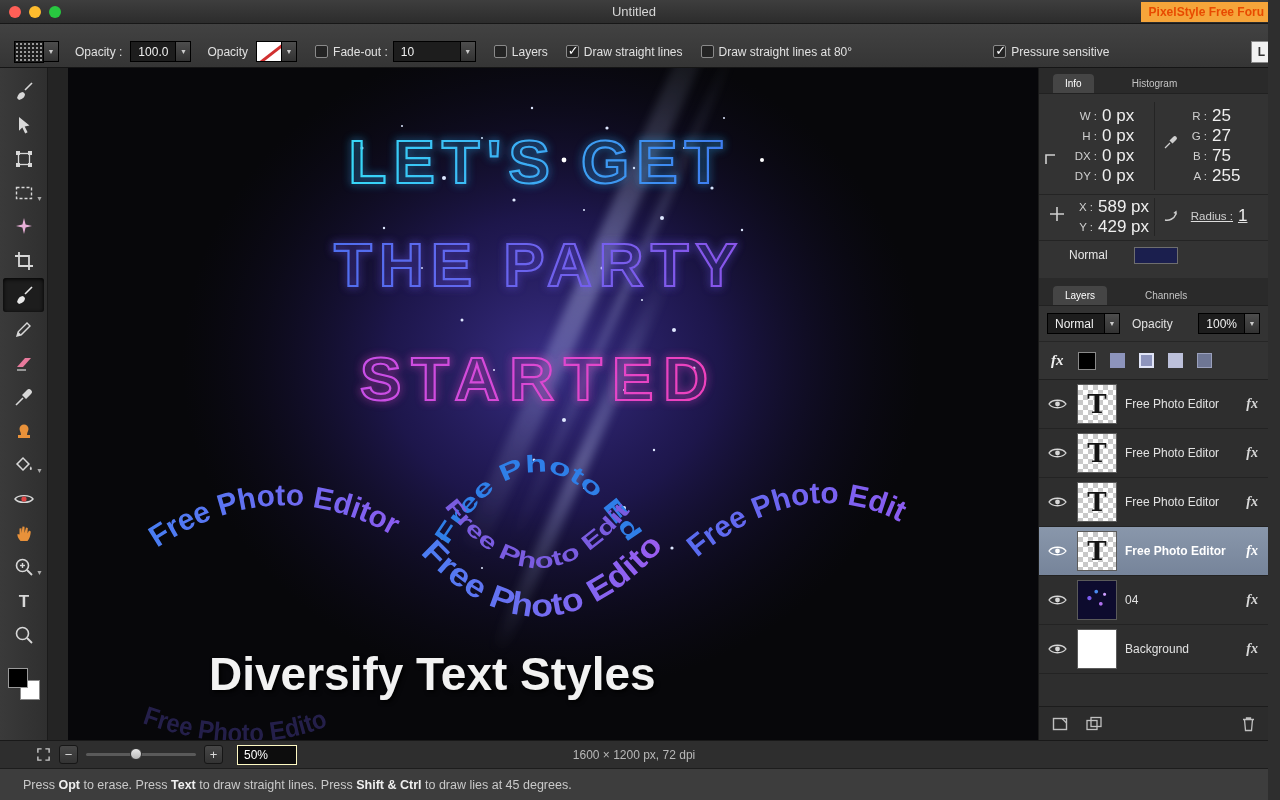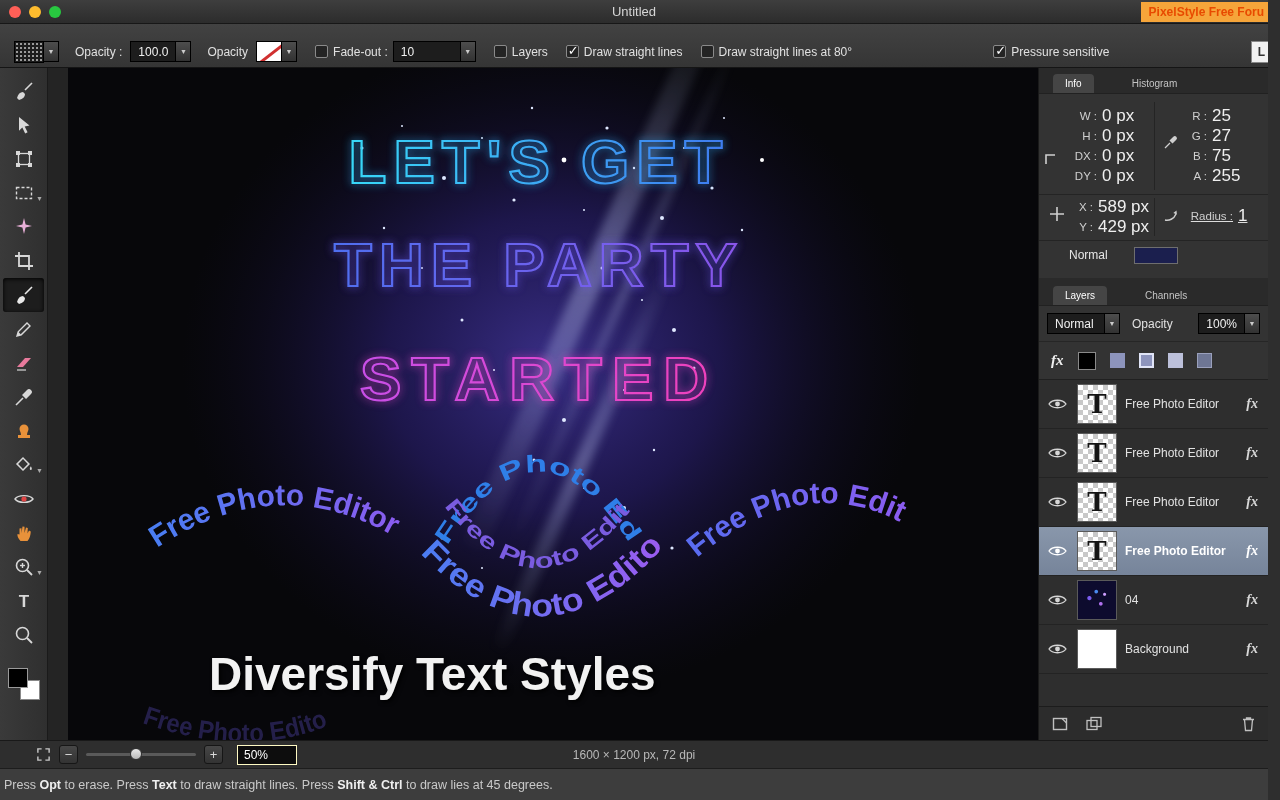--- a/index.html
+++ b/index.html
@@ -132,21 +132,21 @@
     border-radius:3px; color:#ddd; font-size:13px; display:flex; align-items:center; justify-content:center; }
   .ztrack { width:110px; height:3px; background:#5a5a5a; border-radius:2px; position:relative; }
   .zthumb { position:absolute; left:40%; top:-5px; width:12px; height:12px; border-radius:50%;
     background:linear-gradient(#e8e8e8,#b8b8b8); border:1px solid #333; }
   .zvalue { width:60px; height:20px; background:#0d0d0d; border:1px solid #fef9c3; color:#fff;
     font-size:12px; display:flex; align-items:center; padding-left:6px; margin-left:6px; }
   .zsize { position:absolute; left:0; right:0; text-align:center; color:#b8b8b8; font-size:12px; pointer-events:none; }
 
   
   .statusbar { height:32px; flex:0 0 32px; background:#3d3d3d; border-top:1px solid #1d1d1d;
-    display:flex; align-items:center; padding:0 4px; color:#c9c9c9; font-size:12.5px; }
+    display:flex; align-items:center; padding:0 23px; color:#c9c9c9; font-size:12.5px; }
   .statusbar .b { font-weight:bold; color:#efefef; white-space:pre; }
   .statusbar span { white-space:pre; }
 </style>
 </head>
 <body>
 
 <div class="app">
 
   <div class="titlebar">
     <div class="lights">

